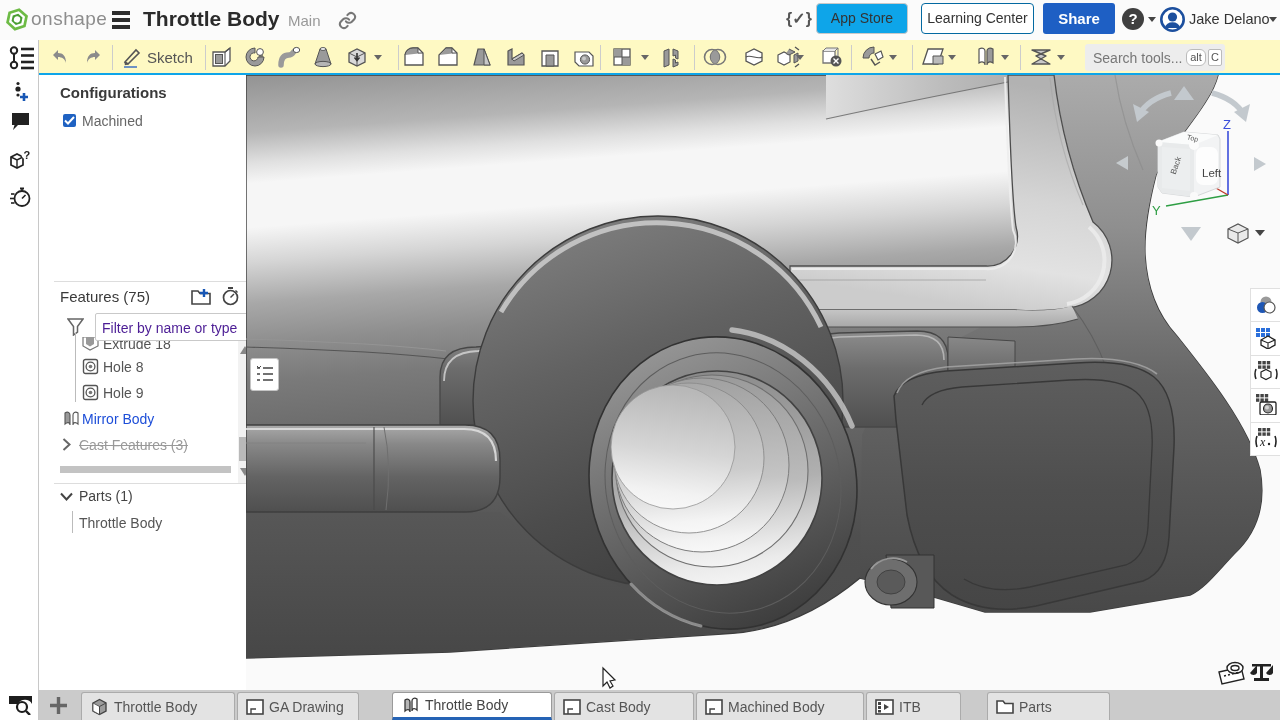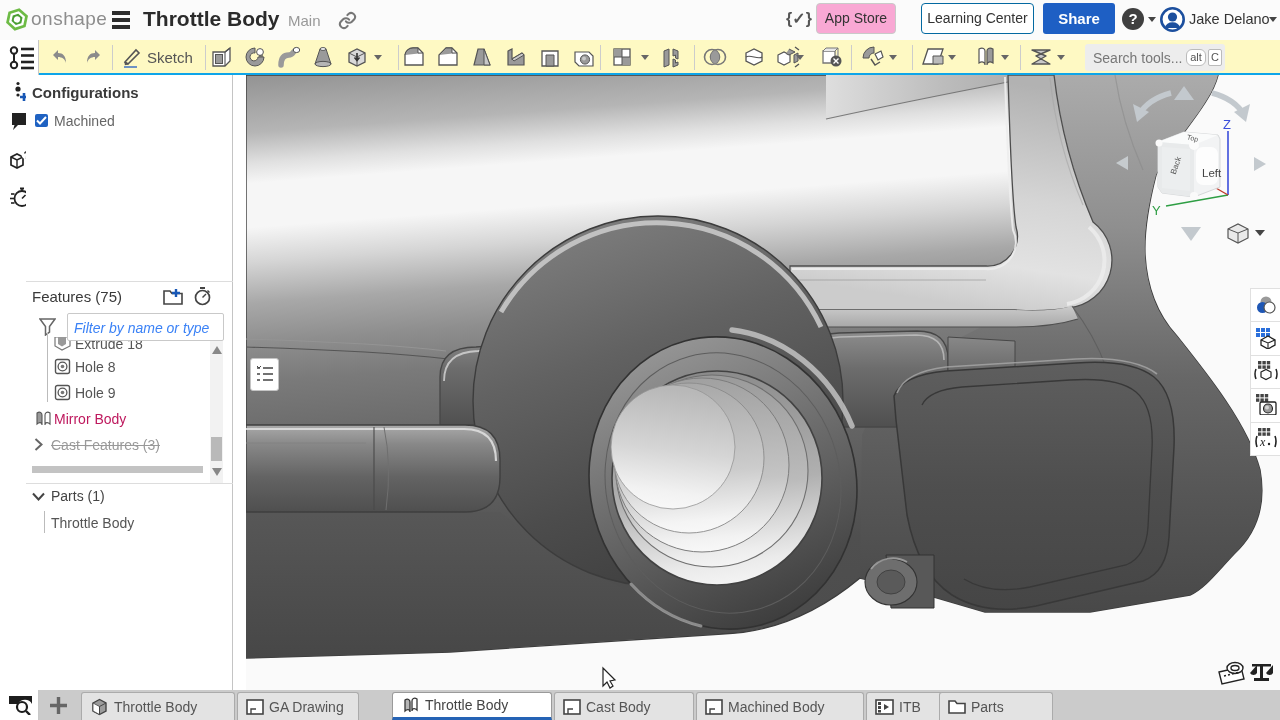--- a/index.html
+++ b/index.html
@@ -1,21 +1,21 @@
 <!DOCTYPE html>
 <html><head>
 <meta charset="utf-8">
 <style>
 * { margin:0; padding:0; box-sizing:border-box; }
 html,body { width:1280px; height:720px; overflow:hidden; font-family:"Liberation Sans", sans-serif; background:#fff; }
 .abs { position:absolute; }
 #topbar { position:absolute; left:0; top:0; width:1280px; height:40px; background:#fbfbfb; }
 #toolbar { position:absolute; left:39px; top:40px; width:1241px; height:35px; background:#fef9c3; border-bottom:2px solid #0ea5e9; }
 #sidebar { position:absolute; left:0; top:40px; width:39px; height:680px; background:#fff; border-right:1px solid #c8c8c8; }
-#panel { position:absolute; left:26px; top:75px; width:207px; height:615px; background:#fff; border-right:1px solid #c4c4c4; }
+#panel { position:absolute; left:54px; top:75px; width:207px; height:615px; background:#fff; border-right:1px solid #c4c4c4; }
 #viewport { position:absolute; left:246px; top:75px; width:1034px; height:615px; background:#fafafa; }
 #tabbar { position:absolute; left:39px; top:690px; width:1241px; height:30px; background:#cbcbcb; }
 .sep { position:absolute; top:5px; width:1px; height:25px; background:#ccc; }
 .caret { width:0; height:0; border-left:4px solid transparent; border-right:4px solid transparent; border-top:5px solid #666; position:absolute; top:15px; }
 .tbtxt { position:absolute; font-size:15px; color:#555; top:9px; }
 .tab { position:absolute; top:2px; height:28px; background:#e3e3e3; border:1px solid #ababab; border-bottom:none; border-radius:3px 3px 0 0; display:flex; align-items:center; font-size:14px; color:#555; white-space:nowrap; overflow:hidden; }
 .tab.active { background:#fff; color:#444; border-color:#9a9a9a; box-shadow:0 3px 0 #2563b5 inset, 0 -3px 0 #2563b5; }
 .tab.active { box-shadow:none; border-bottom:3px solid #2563b5; height:28px; top:2px; }
 </style>
 </head>
@@ -34,21 +34,21 @@
   <div class="abs" style="left:112px;top:11px;width:18px;height:3.5px;background:#2d2d2d"></div>
   <div class="abs" style="left:112px;top:18px;width:18px;height:3.5px;background:#2d2d2d"></div>
   <div class="abs" style="left:112px;top:25px;width:18px;height:3.5px;background:#2d2d2d"></div>
   <div class="abs" style="left:143px;top:7px;font-size:21px;font-weight:bold;color:#2b2b2b">Throttle Body</div>
   <div class="abs" style="left:288px;top:12px;font-size:15px;color:#999">Main</div>
   <svg class="abs" style="left:338px;top:11px" width="19" height="19" viewBox="0 0 24 24">
     <path d="M10 13a5 5 0 0 0 7.5.5l3-3a5 5 0 0 0-7-7l-1.7 1.7" fill="none" stroke="#777" stroke-width="2.6" stroke-linecap="round"></path>
     <path d="M14 11a5 5 0 0 0-7.5-.5l-3 3a5 5 0 0 0 7 7l1.7-1.7" fill="none" stroke="#777" stroke-width="2.6" stroke-linecap="round"></path>
   </svg>
   <div class="abs" style="left:786px;top:9px;font-size:16px;color:#555;font-weight:bold">{<span style="color:#555">✓</span>}</div>
-  <div class="abs" style="left:816px;top:3px;width:80px;height:31px;border:1px solid #c9c9c9;border-radius:4px;background:#f9a8d4;text-align:center;line-height:29px;font-size:14px;color:#333">App Store</div>
+  <div class="abs" style="left:816px;top:3px;width:92px;height:31px;border:1px solid #c9c9c9;border-radius:4px;background:#0ea5e9;text-align:center;line-height:29px;font-size:14px;color:#333">App Store</div>
   <div class="abs" style="left:921px;top:3px;width:113px;height:31px;border:1px solid #0369a1;border-radius:4px;background:#fff;text-align:center;line-height:29px;font-size:14px;color:#333">Learning Center</div>
   <div class="abs" style="left:1043px;top:3px;width:72px;height:31px;border-radius:3px;background:#1e5fc4;text-align:center;line-height:31px;font-size:15px;color:#fff;font-weight:bold">Share</div>
   <div class="abs" style="left:1122px;top:8px;width:22px;height:22px;border-radius:11px;background:#3f3f3f;color:#fff;text-align:center;line-height:22px;font-size:15px;font-weight:bold">?</div>
   <div class="caret" style="left:1148px;top:17px;border-top-color:#444"></div>
   <svg class="abs" style="left:1160px;top:7px" width="25" height="25" viewBox="0 0 25 25">
     <circle cx="12.5" cy="12.5" r="12" fill="#fff"></circle>
     <circle cx="12.5" cy="12.5" r="11.2" fill="none" stroke="#1c4f9e" stroke-width="2.6"></circle>
     <circle cx="12.5" cy="10" r="4.6" fill="#1c4f9e"></circle>
     <path d="M4.5 21a8.5 8.5 0 0 1 16 0z" fill="#1c4f9e"></path>
   </svg>
@@ -287,41 +287,41 @@
   </svg>
 
   <div class="abs" style="left:21px;top:258px;width:1px;height:69px;background:#bbb"></div>
 
   <svg class="abs" style="left:28px;top:262px" width="17" height="15" viewBox="0 0 17 15">
       <path d="M1 0 L16 0 L16 9 L8 13 L1 9 Z" fill="#fff" stroke="#777" stroke-width="1.2"></path>
       <path d="M4 0 L12 0 L12 7 L8 9.5 L4 7 Z" fill="#999"></path>
     </svg>
   <div class="abs" style="left:49px;top:261px;font-size:14px;color:#555">Extrude 18</div>
   <div class="abs" style="left:41px;top:238px;width:157px;height:28px;background:#fff;border:1px solid #c9c9c9;border-radius:2px"></div>
-  <div class="abs" style="left:48px;top:245px;font-size:14px;color:#3b82f6;font-style:italic">Filter by name or type</div>
+  <div class="abs" style="left:48px;top:245px;font-size:14px;color:#4c1d95;">Filter by name or type</div>
 
   <svg class="abs" style="left:28px;top:283px" width="17" height="17" viewBox="0 0 17 17">
       <rect x="1.5" y="1.5" width="14" height="14" rx="2" fill="#fff" stroke="#555" stroke-width="1.4"></rect>
       <circle cx="8.5" cy="8.5" r="4.4" fill="#fff" stroke="#555" stroke-width="1.3"></circle>
       <circle cx="8.5" cy="8.5" r="1.8" fill="#777"></circle>
     </svg>
   <div class="abs" style="left:49px;top:284px;font-size:14px;color:#555">Hole 8</div>
 
   <svg class="abs" style="left:28px;top:309px" width="17" height="17" viewBox="0 0 17 17">
       <rect x="1.5" y="1.5" width="14" height="14" rx="2" fill="#fff" stroke="#555" stroke-width="1.4"></rect>
       <circle cx="8.5" cy="8.5" r="4.4" fill="#fff" stroke="#555" stroke-width="1.3"></circle>
       <circle cx="8.5" cy="8.5" r="1.8" fill="#777"></circle>
     </svg>
   <div class="abs" style="left:49px;top:310px;font-size:14px;color:#555">Hole 9</div>
 
   <svg class="abs" style="left:9px;top:335px" width="17" height="17" viewBox="0 0 17 17">
       <path d="M2 3 C5 1 7 3 7 5 L7 15 C7 12 4 12 2 14 Z" fill="#999" stroke="#555" stroke-width="1.1"></path>
       <path d="M15 3 C12 1 10 3 10 5 L10 15 C10 12 13 12 15 14 Z" fill="#fff" stroke="#555" stroke-width="1.1"></path>
     </svg>
-  <div class="abs" style="left:28px;top:336px;font-size:14px;color:#be185d">Mirror Body</div>
+  <div class="abs" style="left:28px;top:336px;font-size:14px;color:#1d4ed8">Mirror Body</div>
 
   <svg class="abs" style="left:8px;top:363px" width="9" height="13" viewBox="0 0 9 13">
       <path d="M1.5 1 L7.5 6.5 L1.5 12" fill="none" stroke="#666" stroke-width="2"></path>
     </svg>
   <div class="abs" style="left:25px;top:362px;font-size:14px;color:#999;text-decoration:line-through">Cast Features (3)</div>
 
   <div class="abs" style="left:184px;top:266px;width:13px;height:142px;background:#f2f2f2"></div>
   <svg class="abs" style="left:186px;top:271px" width="10" height="8" viewBox="0 0 10 8">
       <path d="M5 0 L10 8 L0 8 Z" fill="#888"></path>
     </svg>
@@ -691,19 +691,19 @@
   <div class="tab" style="left:827px;width:95px">
       <svg width="19" height="16" viewBox="0 0 19 16" style="margin:0 5px 0 8px">
         <rect x="1" y="1" width="17" height="14" fill="#fff" stroke="#444" stroke-width="1.6"></rect>
         <rect x="3" y="3" width="3" height="3" fill="#444"></rect>
         <rect x="3" y="7" width="3" height="3" fill="#444"></rect>
         <rect x="3" y="11" width="3" height="2.5" fill="#444"></rect>
         <path d="M9 5 L14 8 L9 11 Z" fill="#444"></path>
       </svg>
       <span>ITB</span>
     </div>
-  <div class="tab" style="left:900px;width:114px">
+  <div class="tab" style="left:948px;width:123px">
       <svg width="18" height="15" viewBox="0 0 18 15" style="margin:0 5px 0 8px">
         <path d="M1 2 L7 2 L9 4.5 L17 4.5 L17 14 L1 14 Z" fill="#fff" stroke="#444" stroke-width="1.6"></path>
       </svg>
       <span>Parts</span>
     </div>
 </div>
 
 </body></html>

